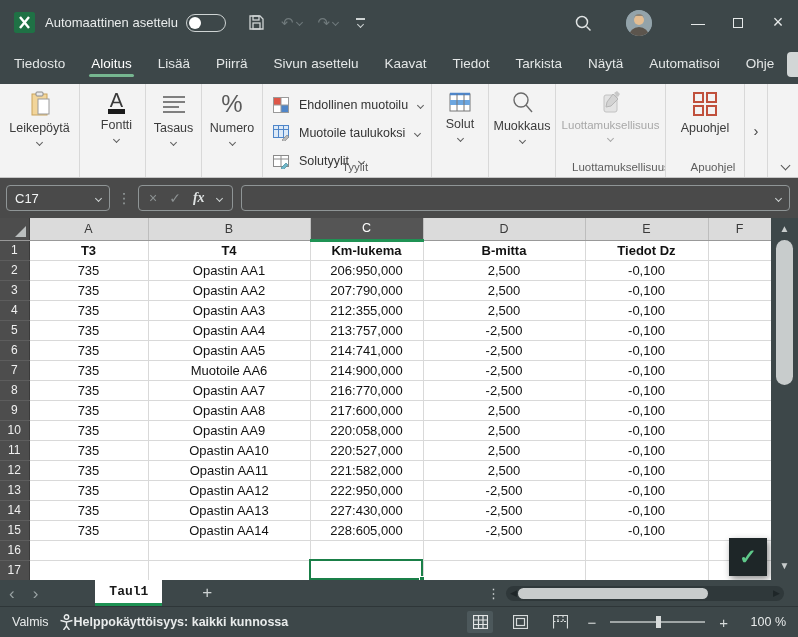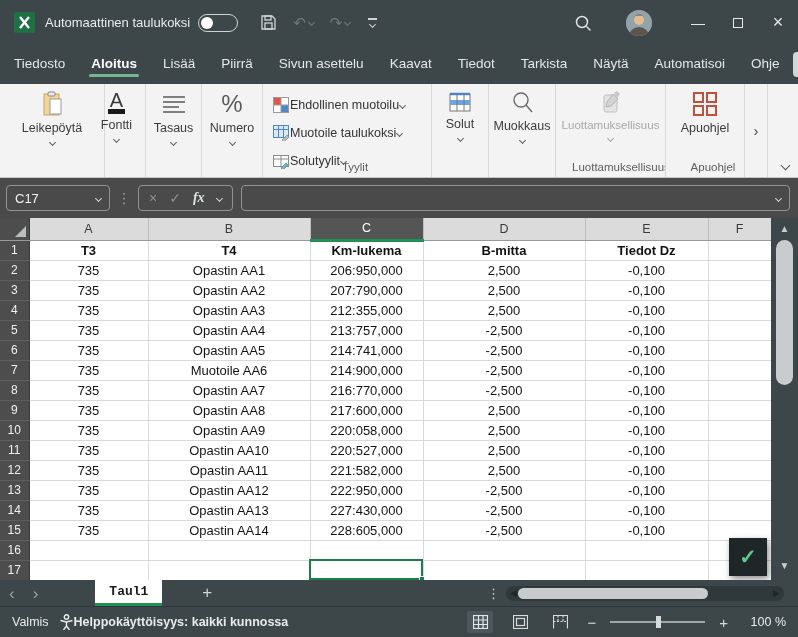--- a/index.html
+++ b/index.html
@@ -31,31 +31,31 @@
   .doctitle { font-size:13px; display:flex; align-items:center; gap:7px; margin-left:14px; color:#eef1f1; }
   .title-right { margin-left:auto; display:flex; align-items:center; }
   .searchbtn { margin-right:34px; }
   .avatar { width:26px; height:26px; border-radius:50%; overflow:hidden; flex:none; margin-right:26px; background:#8ea0a8; }
   .winbtn { width:40px; height:45px; display:flex; align-items:center; justify-content:center; color:#e6e9e9; font-size:14px; }
   .maxbox { width:10px; height:10px; border:1.2px solid #e6e9e9; }
 
   
   .mtab { font-size:13.5px; padding:9px 0 11px 0; margin:0 13px; position:relative; white-space:nowrap; }
   .mtab.first { margin-left:14px; }
-  .mtab.active { font-weight:700; color:#fff; }
+  .mtab.active { font-weight:400; color:#fff; }
   .mtab.active::after { content:""; position:absolute; left:-2px; right:-2px; bottom:5px; height:3px; background:#76b690; border-radius:2px; }
   .menu-right { margin-left:auto; display:flex; align-items:center; gap:7px; margin-right:8px; }
   .commentbtn { width:33px; height:25px; background:#d2d6d6; border-radius:4px; display:flex; align-items:center; justify-content:center; }
 
   
   .rgroup { position:absolute; top:0; height:93px; border-right:1px solid #d8d8d8; display:flex; flex-direction:column; align-items:center; padding-top:7px; color:#3b3b3b; }
   .rgroup .lbl { font-size:12.5px; margin-top:4px; white-space:nowrap; }
   .rgroup .chev { color:#5f5f5f; margin-top:5px; }
   .glabel { position:absolute; bottom:4px; left:16px; right:0; text-align:center; font-size:11.5px; color:#5d5d5d; white-space:nowrap; overflow:hidden; }
-  .styrow { display:flex; align-items:center; gap:1px; font-size:12.5px; color:#333; height:28px; width:100%; padding-left:10px; }
+  .styrow { display:flex; align-items:center; gap:10px; font-size:12.5px; color:#333; height:28px; width:100%; padding-left:10px; }
   .styrow .chev { margin-top:0; }
   .dim { color:#a8a8a8 !important; }
   .fonticon { font-size:20px; font-weight:400; color:#3a3a3a; line-height:18px; border-bottom:5px solid #1a1a1a; padding:0 2px; }
   .pcticon { font-size:24px; color:#5a5a5a; line-height:26px; }
   .overflow-strip { position:absolute; left:744px; top:0; width:24px; height:93px; border-left:1px solid #d8d8d8; border-right:1px solid #d8d8d8; display:flex; align-items:center; justify-content:center; color:#444; font-size:15px; }
   .collapse-chev { position:absolute; right:9px; bottom:8px; color:#555; }
 
   
   .namebox { width:104px; height:26px; border:1px solid #8f9596; border-radius:4px; margin-left:6px; display:flex; align-items:center; color:#f2f4f4; font-size:13px; padding:0 8px; }
   .namebox .chev { margin-left:auto; color:#cfd4d4; }
@@ -109,21 +109,21 @@
 </head>
 <body>
 
 <div class="titlebar">
   <div class="xlicon">
     <svg viewBox="0 0 21 21">
         <rect x="0" y="0" width="21" height="21" rx="3" fill="#1f7145"></rect>
         <path d="M6 5 L15 16 M15 5 L6 16" stroke="#fff" stroke-width="2.4"></path>
       </svg>
   </div>
-  <span class="autosave">Automaattinen taulukoksi</span>
+  <span class="autosave">Automaattinen asettelu</span>
   <div class="toggle">
       <div class="knob"></div>
     </div>
   <span class="tbtn">
     <svg width="17" height="17" viewBox="0 0 17 17" fill="none" stroke="#cfd4d4" stroke-width="1.3">
         <path d="M2 2 h10 l3 3 v10 h-13 z"></path>
         <rect x="5" y="9" width="7" height="6"></rect>
         <rect x="5" y="2" width="6" height="4"></rect>
       </svg>
   </span>
@@ -177,21 +177,21 @@
   <div class="menu-right">
     <span class="commentbtn">
       
     </span>
 
   </div>
 </div>
 
 <div class="ribbon">
 
-  <div class="rgroup" style="left:0;width:105px">
+  <div class="rgroup" style="left:0;width:80px">
     <span>
       <svg width="24" height="26" viewBox="0 0 24 26">
           <rect x="4" y="3" width="15" height="21" fill="#f2d59a" stroke="#c9a35c"></rect>
           <rect x="8" y="1" width="7" height="4" rx="1" fill="#e9e9e9" stroke="#8a8a8a"></rect>
           <rect x="10" y="8" width="11" height="15" fill="#fff" stroke="#9a9a9a"></rect>
         </svg>
     </span>
     <span class="lbl">Leikepöytä</span>
     <span class="chev sm"></span>
   </div>

